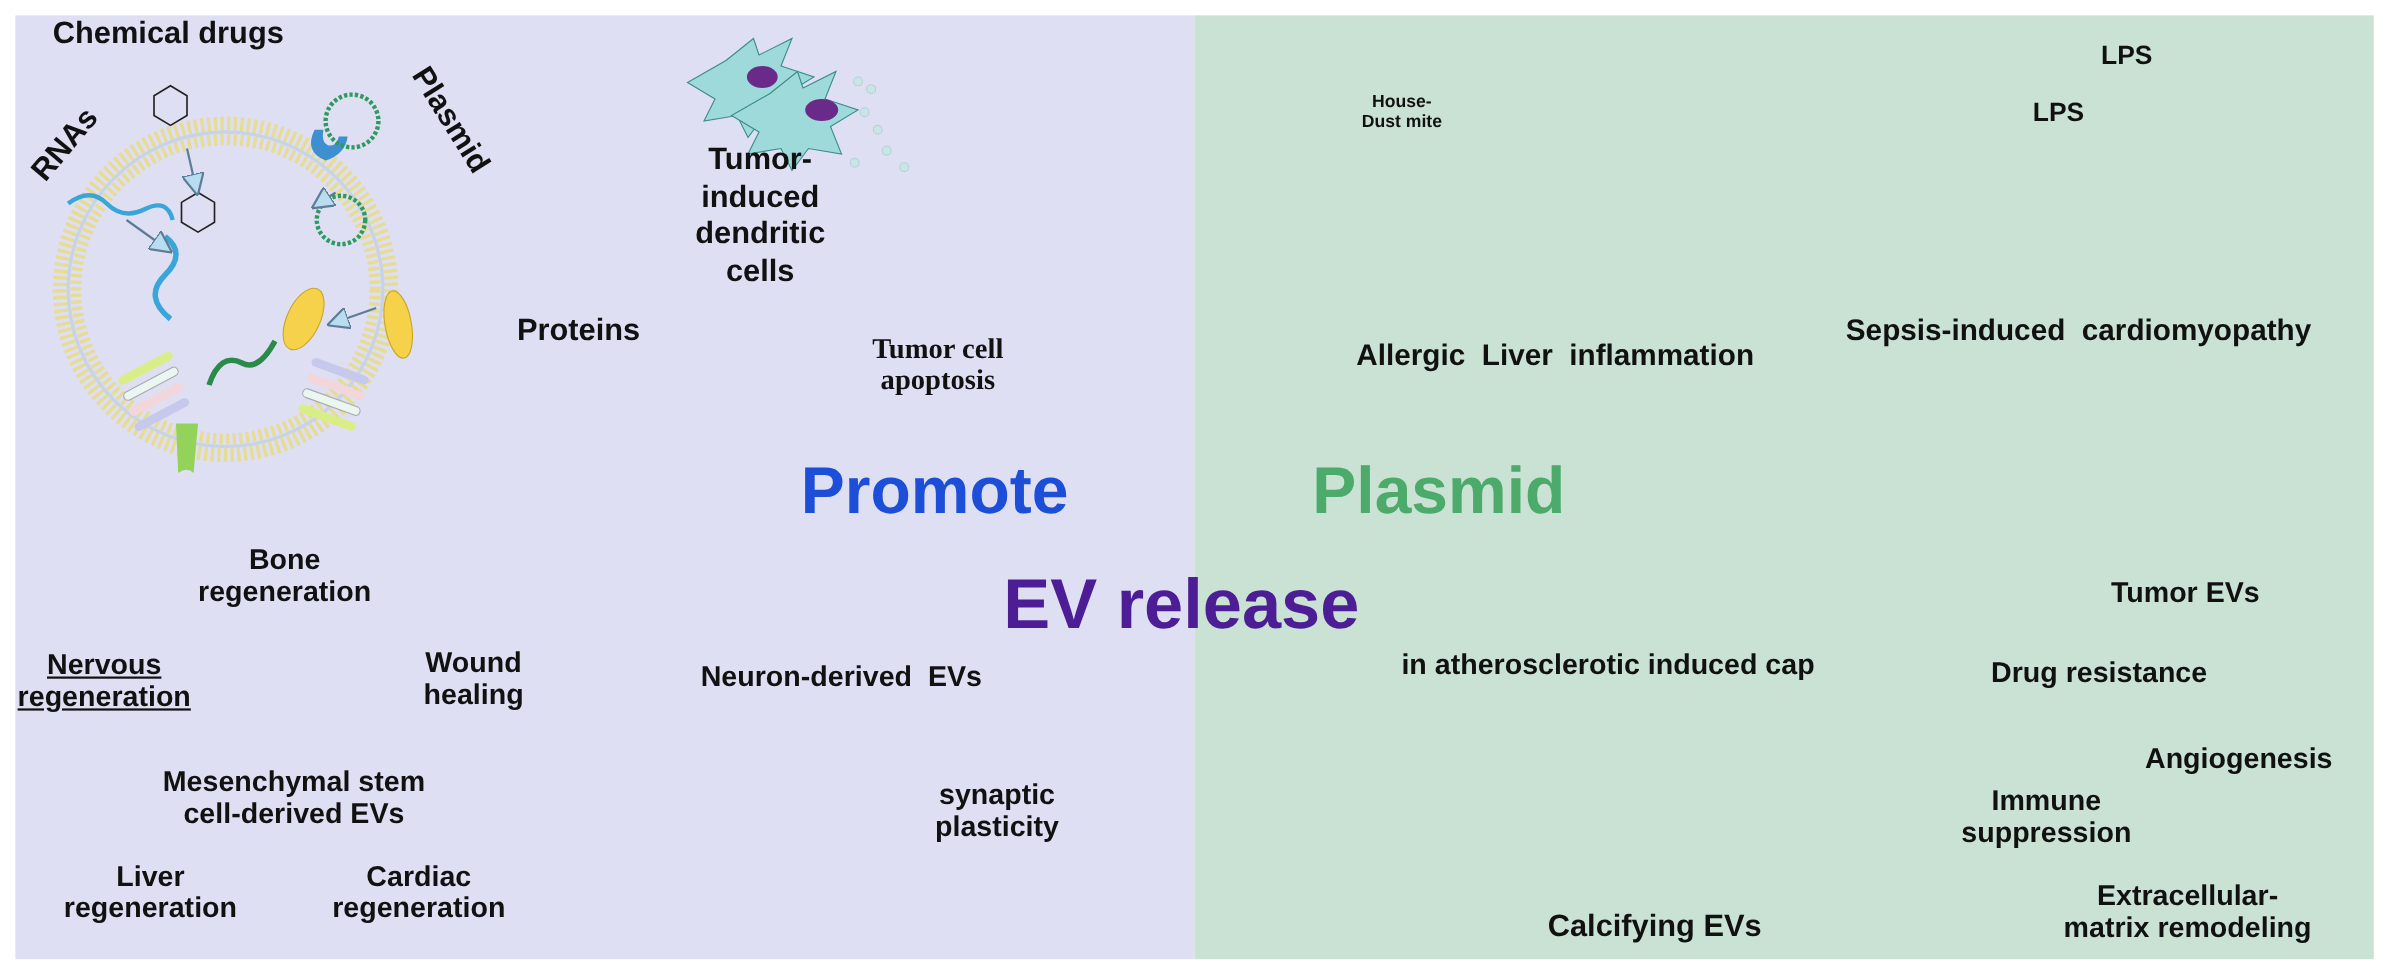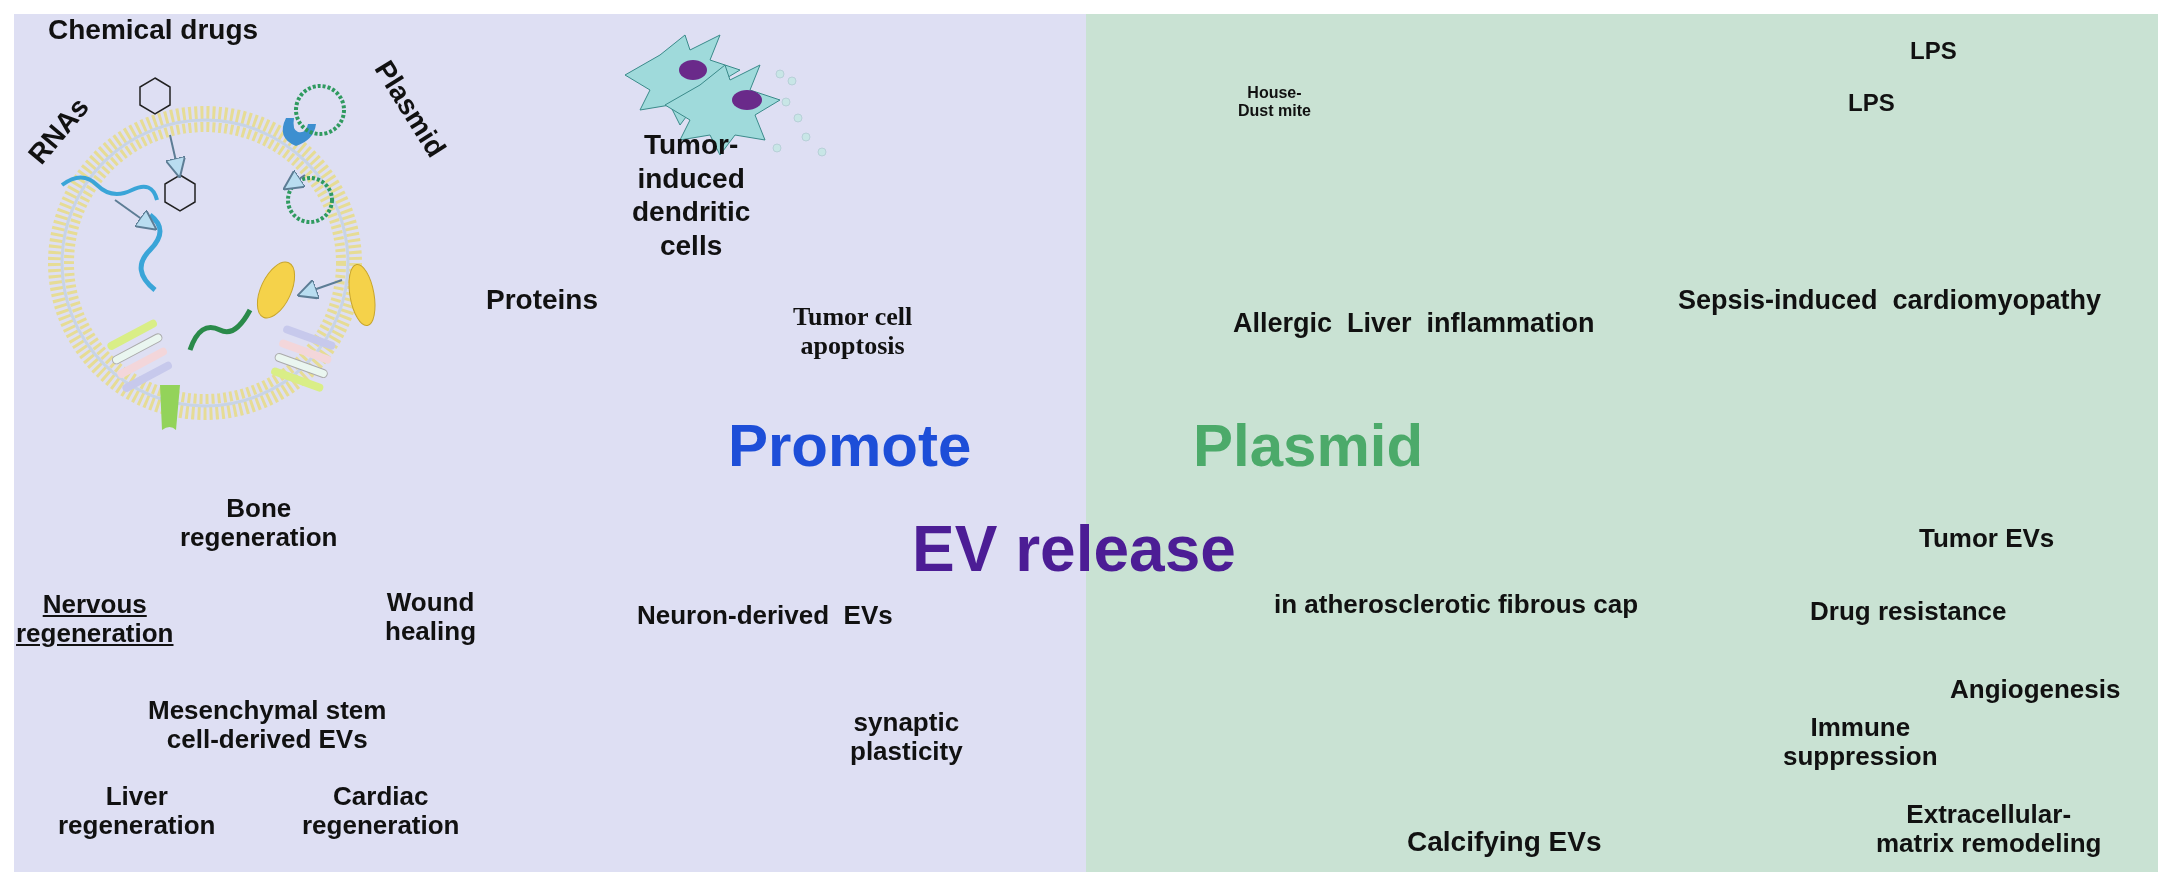--- a/index.html
+++ b/index.html
@@ -267,21 +267,21 @@
     <path d="M2085,525 q30,40 35,125" marker-end="url(#ahb)">
     <path d="M1965,628 q-60,20 -82,85" marker-end="url(#ahb)">
     <path d="M2060,715 q25,30 10,75" marker-end="url(#ahb)">
   </path></path></path></path></g>
 
 
 
 <div class="lbl" style="left:48px;top:14px;">Chemical drugs</div>
 <div class="lbl" style="left:22px;top:150px;transform:rotate(-50deg);transform-origin:left top;">RNAs</div>
 <div class="lbl" style="left:395px;top:55px;transform:rotate(58deg);transform-origin:left top;">Plasmid</div>
-<div class="lbl" style="left:486px;top:284px;">Proteins</div>
+<div class="lbl" style="left:470px;top:284px;">Proteins</div>
 
 <div class="lbl" style="left:632px;top:128px;line-height:1.2;">
   <div>Tumor-</div>
   <div>induced</div>
   <div>dendritic</div>
   <div>cells</div>
 </div>
 <div class="lbl c" style="left:793px;top:302px;font-size:26px;font-family:Liberation Serif, serif;">
   <div>Tumor cell</div>
   <div>apoptosis</div>
@@ -326,21 +326,21 @@
   <div>House-</div>
   <div>Dust mite</div>
 </div>
 <div class="lbl" style="left:1233px;top:308px;font-size:27px;white-space:pre;">Allergic  Liver  inflammation</div>
 
 <div class="lbl" style="left:1910px;top:38px;font-size:24px;">LPS</div>
 <div class="lbl" style="left:1848px;top:90px;font-size:24px;">LPS</div>
 <div class="lbl" style="left:1678px;top:285px;font-size:27px;white-space:pre;">Sepsis-induced  cardiomyopathy</div>
 
 <div class="lbl" style="left:1274px;top:590px;font-size:26px;">
-  <div>in atherosclerotic fibrous cap</div>
+  <div>in atherosclerotic induced cap</div>
 </div>
 <div class="lbl" style="left:1407px;top:826px;font-size:28px;">Calcifying EVs</div>
 
 <div class="lbl" style="left:1919px;top:524px;font-size:26px;">Tumor EVs</div>
 <div class="lbl" style="left:1810px;top:597px;font-size:26px;">Drug resistance</div>
 <div class="lbl" style="left:1950px;top:675px;font-size:26px;">Angiogenesis</div>
 <div class="lbl" style="left:1783px;top:713px;font-size:26px;">
   <div>Immune</div>
   <div>suppression</div>
 </div>

